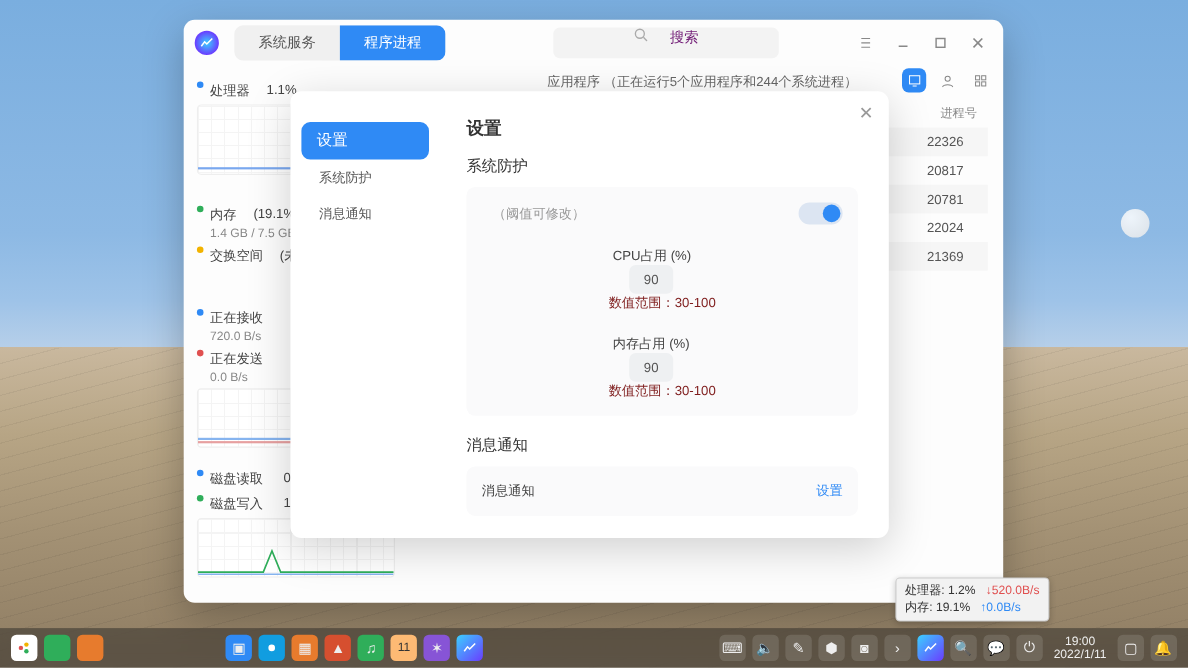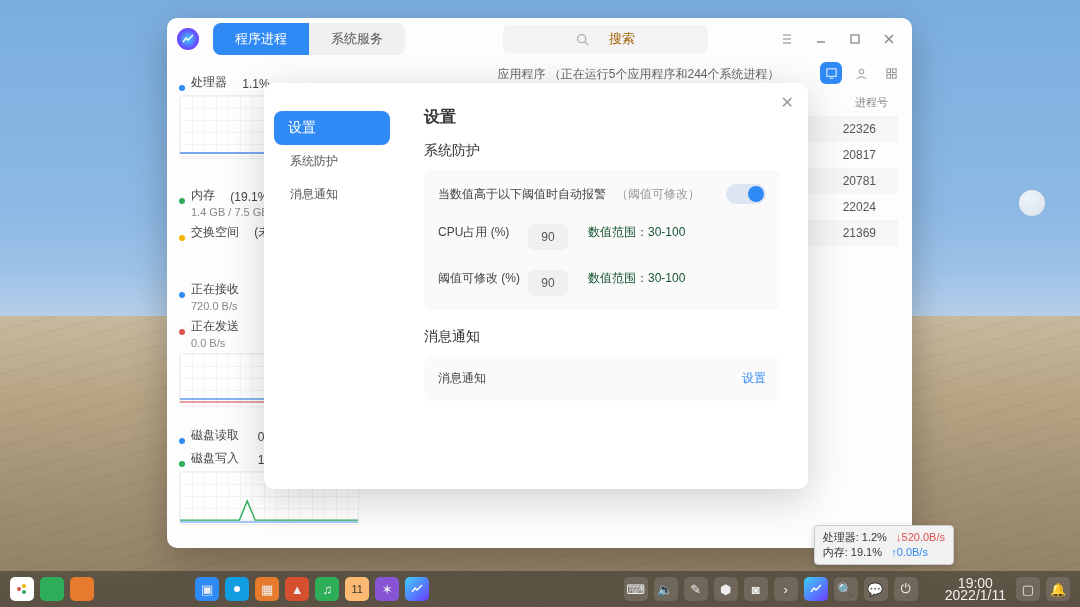--- a/index.html
+++ b/index.html
@@ -22,29 +22,29 @@
   .window { position:absolute; left:167px; top:18px; width:745px; height:530px;
     background:#fdfdfd; border-radius:10px; box-shadow:0 12px 36px rgba(0,0,0,.25); overflow:hidden; }
   .titlebar { height:42px; display:flex; align-items:center; padding:0 10px; gap:8px; }
   .app-icon { width:22px; height:22px; border-radius:50%;
     background: radial-gradient(circle at 50% 50%, #3bd0ff 0%, #6a3cff 70%);
     display:flex; align-items:center; justify-content:center; color:#fff; font-size:10px;}
   .tabs { display:flex; background:#f0f0f0; border-radius:8px; overflow:hidden; margin-left:6px; }
   .tab { padding:7px 22px; font-size:13px; color:#555; cursor:pointer; }
   .tab.active { background:#2f8af5; color:#fff; }
   .search { margin-left:90px; flex:0 0 205px; height:28px; background:#f3f3f3; border-radius:6px;
-    display:flex; align-items:center; justify-content:center; gap:20px; color:#a16207; font-size:13px;}
+    display:flex; justify-content:center; gap:20px; color:#701a75; font-size:13px;}
   .spacer { flex:1; }
   .winbtn { width:26px; height:26px; display:flex; align-items:center; justify-content:center;
     color:#777; font-size:14px; cursor:pointer; }
   .win-content { display:flex; height:calc(100% - 42px); }
 
   
   .stats { width:202px; padding:8px 10px 6px 12px; font-size:12px; color:#444; }
-  .stat-head { display:flex; align-items:flex-end; gap:6px; margin-top:6px; }
+  .stat-head { display:flex; align-items:flex-start; gap:6px; margin-top:6px; }
   .dot { width:6px; height:6px; border-radius:50%; }
   .mini-graph { margin-top:4px; height:64px; border:1px solid #eee; border-radius:4px;
     background:
       repeating-linear-gradient(to right, #f4f4f4 0, #f4f4f4 1px, transparent 1px, transparent 12px),
       repeating-linear-gradient(to bottom, #f4f4f4 0, #f4f4f4 1px, transparent 1px, transparent 12px),
       #fff;
     position:relative; overflow:hidden; }
   .mini-graph.short { height:54px; }
   .graph-line { position:absolute; left:0; right:0; height:2px; }
   .label-sub { color:#888; font-size:11px; margin-top:2px; }
@@ -72,25 +72,25 @@
   .modal-main { flex:1; padding:24px 28px 12px 24px; color:#333; position:relative; overflow:auto;}
   .close-x { position:absolute; top:10px; right:14px; color:#999; font-size:16px; cursor:pointer; }
   .h1 { font-size:16px; font-weight:600; margin-bottom:14px; }
   .h2 { font-size:14px; font-weight:500; margin:4px 0 10px; color:#333;}
   .card { background:#fafafb; border-radius:8px; padding:14px 14px; font-size:12px; color:#444;}
   .card .row1 { display:flex; align-items:center; }
   .hint { color:#999; margin-left:10px;}
   .toggle { margin-left:auto; width:40px; height:20px; border-radius:10px; background:#dce5f2; position:relative;}
   .toggle .knob { position:absolute; right:2px; top:2px; width:16px; height:16px; border-radius:8px;
     background:#2f8af5; }
-  .formrow { display:flex; align-items:flex-start; margin-top:20px; font-size:12px; }
+  .formrow { display:flex; align-items:center; margin-top:20px; font-size:12px;flex-direction:column; }
   .formrow .lbl { width:90px; color:#444;}
   .numbox { width:40px; height:26px; background:#eef0f2; border-radius:6px; display:flex;
     align-items:center; justify-content:center; color:#555; margin-right:20px;}
-  .range { color:#14532d; }
+  .range { color:#7f1d1d; }
   .linkrow { display:flex; justify-content:space-between; font-size:12px;}
   .linkrow .link { color:#2f8af5; cursor:pointer; }
 
   
   .ttip { position:absolute; right:126px; bottom:42px; background:#f2f2f2; border:1px solid #ccc;
     border-radius:4px; font-size:11px; color:#333; padding:4px 8px; line-height:15px;
     box-shadow:0 2px 6px rgba(0,0,0,.2); }
   .ttip .up{color:#2f8af5;} .ttip .dn{color:#e05050;}
 
   
@@ -98,41 +98,41 @@
     background:rgba(30,30,30,.45); backdrop-filter:blur(6px);
     display:flex; align-items:center; padding:0 10px; gap:8px; color:#eee; }
   .tb-left, .tb-center, .tb-right { display:flex; align-items:center; gap:6px; }
   .tb-center { margin:0 auto; }
   .tb-right { margin-left:auto; gap:6px; }
   .tk { width:24px; height:24px; border-radius:5px; display:flex; align-items:center;
     justify-content:center; font-size:13px; background:rgba(255,255,255,.12); cursor:pointer;}
   .tk.green{background:#2fae5a;} .tk.orange{background:#e77b2d;} .tk.blue{background:#2f8af5;}
   .tk.purple{background:#8754d6;} .tk.white{background:#fdba74;color:#333;font-size:11px;}
   .tk.qq{background:#119de0;}
-  .clock { font-size:14px; line-height:12px; text-align:center; padding:0 4px;margin-left:17px;}
+  .clock { font-size:11px; line-height:12px; text-align:center; padding:0 4px;}
   svg { display:block; }
 </style>
 </head>
 <body>
 
 <div class="desktop">
   <div class="dunes"></div>
   <div class="moon"></div>
 </div>
 
 <div class="window">
   <div class="titlebar">
     <div class="app-icon">
       <svg width="12" height="12" viewBox="0 0 12 12">
           <path d="M1 9 L4 5 L6 7 L11 2" stroke="#fff" stroke-width="1.4" fill="none"></path>
         </svg>
     </div>
     <div class="tabs">
+      <div class="tab">系统服务</div>
       <div class="tab active">程序进程</div>
-      <div class="tab">系统服务</div>
     </div>
     <div class="search">
       <svg width="13" height="13" viewBox="0 0 16 16">
         <circle cx="7" cy="7" r="5" stroke="#aaa" stroke-width="1.5" fill="none"></circle>
           <line x1="11" y1="11" x2="15" y2="15" stroke="#aaa" stroke-width="1.5"></line>
       </svg>
       <span>搜索</span>
     </div>
     <div class="spacer"></div>
     <div class="winbtn">
@@ -277,34 +277,33 @@
     <div class="cat-item">系统防护</div>
     <div class="cat-item">消息通知</div>
   </div>
   <div class="modal-main">
     <div class="close-x">✕</div>
     <div class="h1">设置</div>
 
     <div class="h2">系统防护</div>
     <div class="card">
       <div class="row1">
-        <span>当数值高于以下阈值时自动报警</span>
         <span class="hint">（阈值可修改）</span>
         <div class="toggle">
             <div class="knob"></div>
           </div>
       </div>
 
       <div class="formrow">
         <span class="lbl">CPU占用 (%)</span>
         <div class="numbox">90</div>
         <span class="range">数值范围：30-100</span>
       </div>
       <div class="formrow">
-        <span class="lbl">阈值可修改 (%)</span>
+        <span class="lbl">内存占用 (%)</span>
         <div class="numbox">90</div>
         <span class="range">数值范围：30-100</span>
       </div>
     </div>
 
     <div class="h2" style="margin-top:18px">消息通知</div>
     <div class="card">
       <div class="linkrow">
         <span>消息通知</span>
         <span class="link">设置</span>

